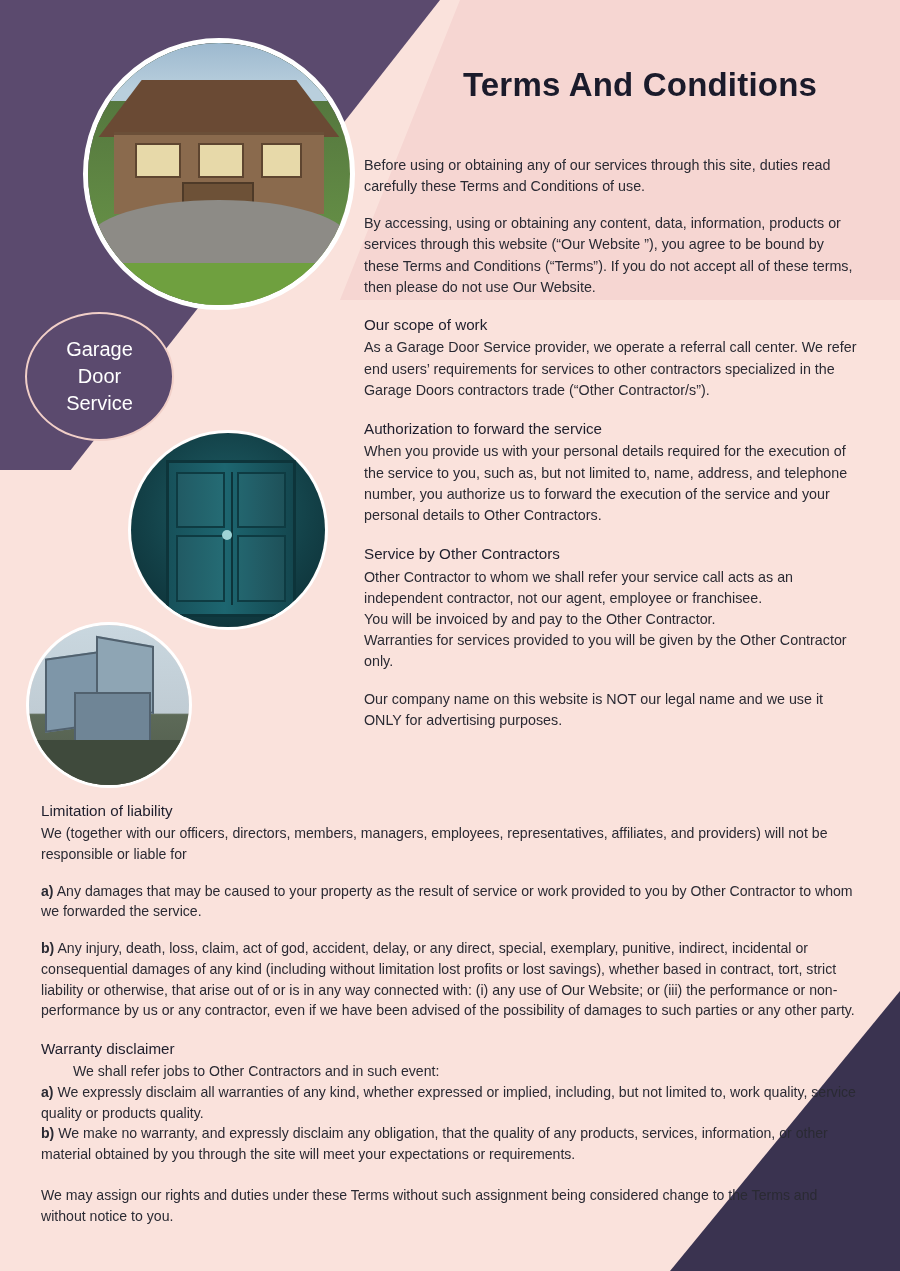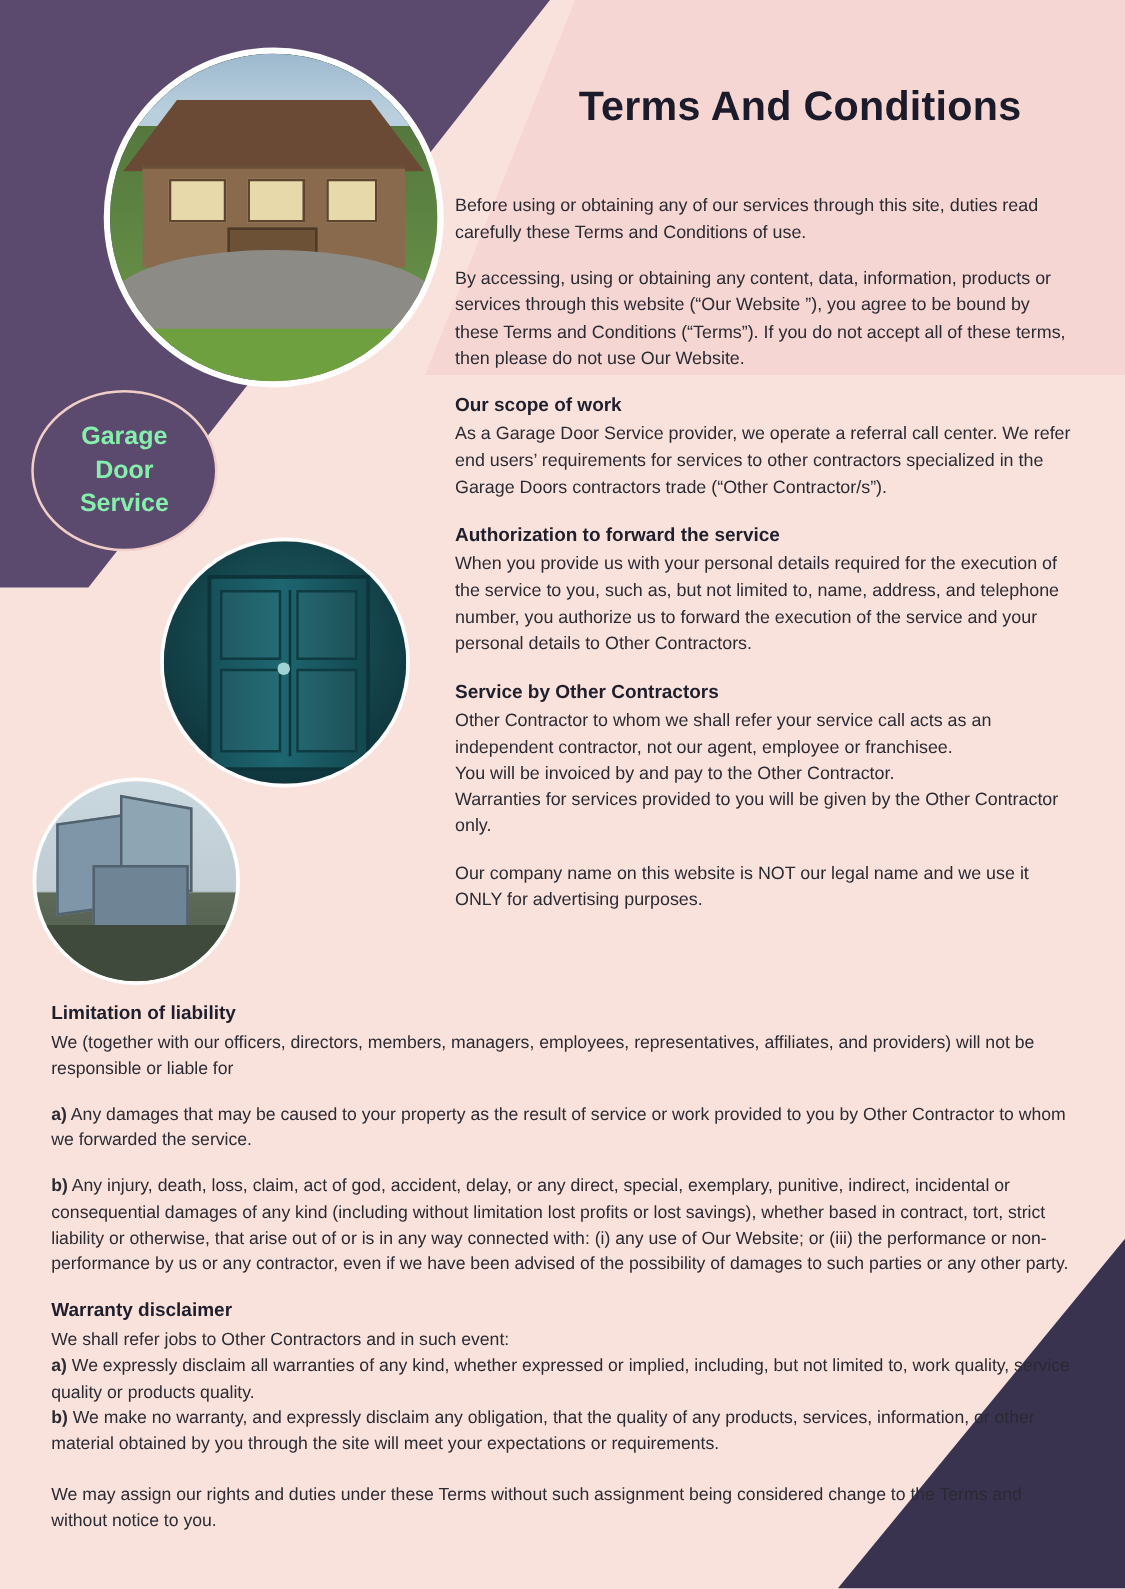--- a/index.html
+++ b/index.html
@@ -246,23 +246,23 @@
     height: 125px;
     border-radius: 50%;
     background: #5b4a6e;
     border: 2px solid #f1cfc8;
     display: flex;
     align-items: center;
     justify-content: center;
     z-index: 4;
   }
   .brand-badge .brand-text {
-    color: #86efac;
+    color: #ffffff;
     font-size: 20px;
-    font-weight: bold;
+    font-weight: normal;
     line-height: 1.35;
     text-align: center;
   }
 
   
   .doc-title {
     position: absolute;
     top: 44px;
     left: 400px;
     width: 480px;
@@ -287,21 +287,21 @@
   }
   .right-col p {
     margin: 0 0 16px 0;
   }
   .right-col .tight {
     margin-bottom: 0;
   }
   h3.section-head {
     margin: 0 0 1px 0;
     font-size: 15.2px;
-    font-weight: bold;
+    font-weight: normal;
     color: #1e1e2c;
   }
   .section-block {
     margin-bottom: 17px;
   }
 
   
   .bottom-col {
     position: absolute;
     top: 800px;
@@ -407,21 +407,21 @@
 
     <div class="block">
       <h3 class="section-head">Limitation of liability</h3>
       <p>We (together with our officers, directors, members, managers, employees, representatives, affiliates, and providers) will not be responsible or liable for</p>
       <p><b class="lead">a)</b><span> Any damages that may be caused to your property as the result of service or work provided to you by Other Contractor to whom we forwarded the service.</span></p>
       <p><b class="lead">b)</b><span> Any injury, death, loss, claim, act of god, accident, delay, or any direct, special, exemplary, punitive, indirect, incidental or consequential damages of any kind (including without limitation lost profits or lost savings), whether based in contract, tort, strict liability or otherwise, that arise out of or is in any way connected with: (i) any use of Our Website; or (iii) the performance or non-performance by us or any contractor, even if we have been advised of the possibility of damages to such parties or any other party.</span></p>
     </div>
 
     <div class="block">
       <h3 class="section-head">Warranty disclaimer</h3>
-      <p style="margin-bottom:0;">We shall refer jobs to Other Contractors and in such event:</p>
+      <p style="margin-bottom:0;margin-left:32px;">We shall refer jobs to Other Contractors and in such event:</p>
       <p style="margin-bottom:0;"><b class="lead">a)</b><span> We expressly disclaim all warranties of any kind, whether expressed or implied, including, but not limited to, work quality, service quality or products quality.</span></p>
       <p style="margin-bottom:12px;"><b class="lead">b)</b><span> We make no warranty, and expressly disclaim any obligation, that the quality of any products, services, information, or other material obtained by you through the site will meet your expectations or requirements.</span></p>
     </div>
 
     <div class="block" style="margin-top:20px;">
       <p>We may assign our rights and duties under these Terms without such assignment being considered change to the Terms and without notice to you.</p>
     </div>
 
   </div>
 

